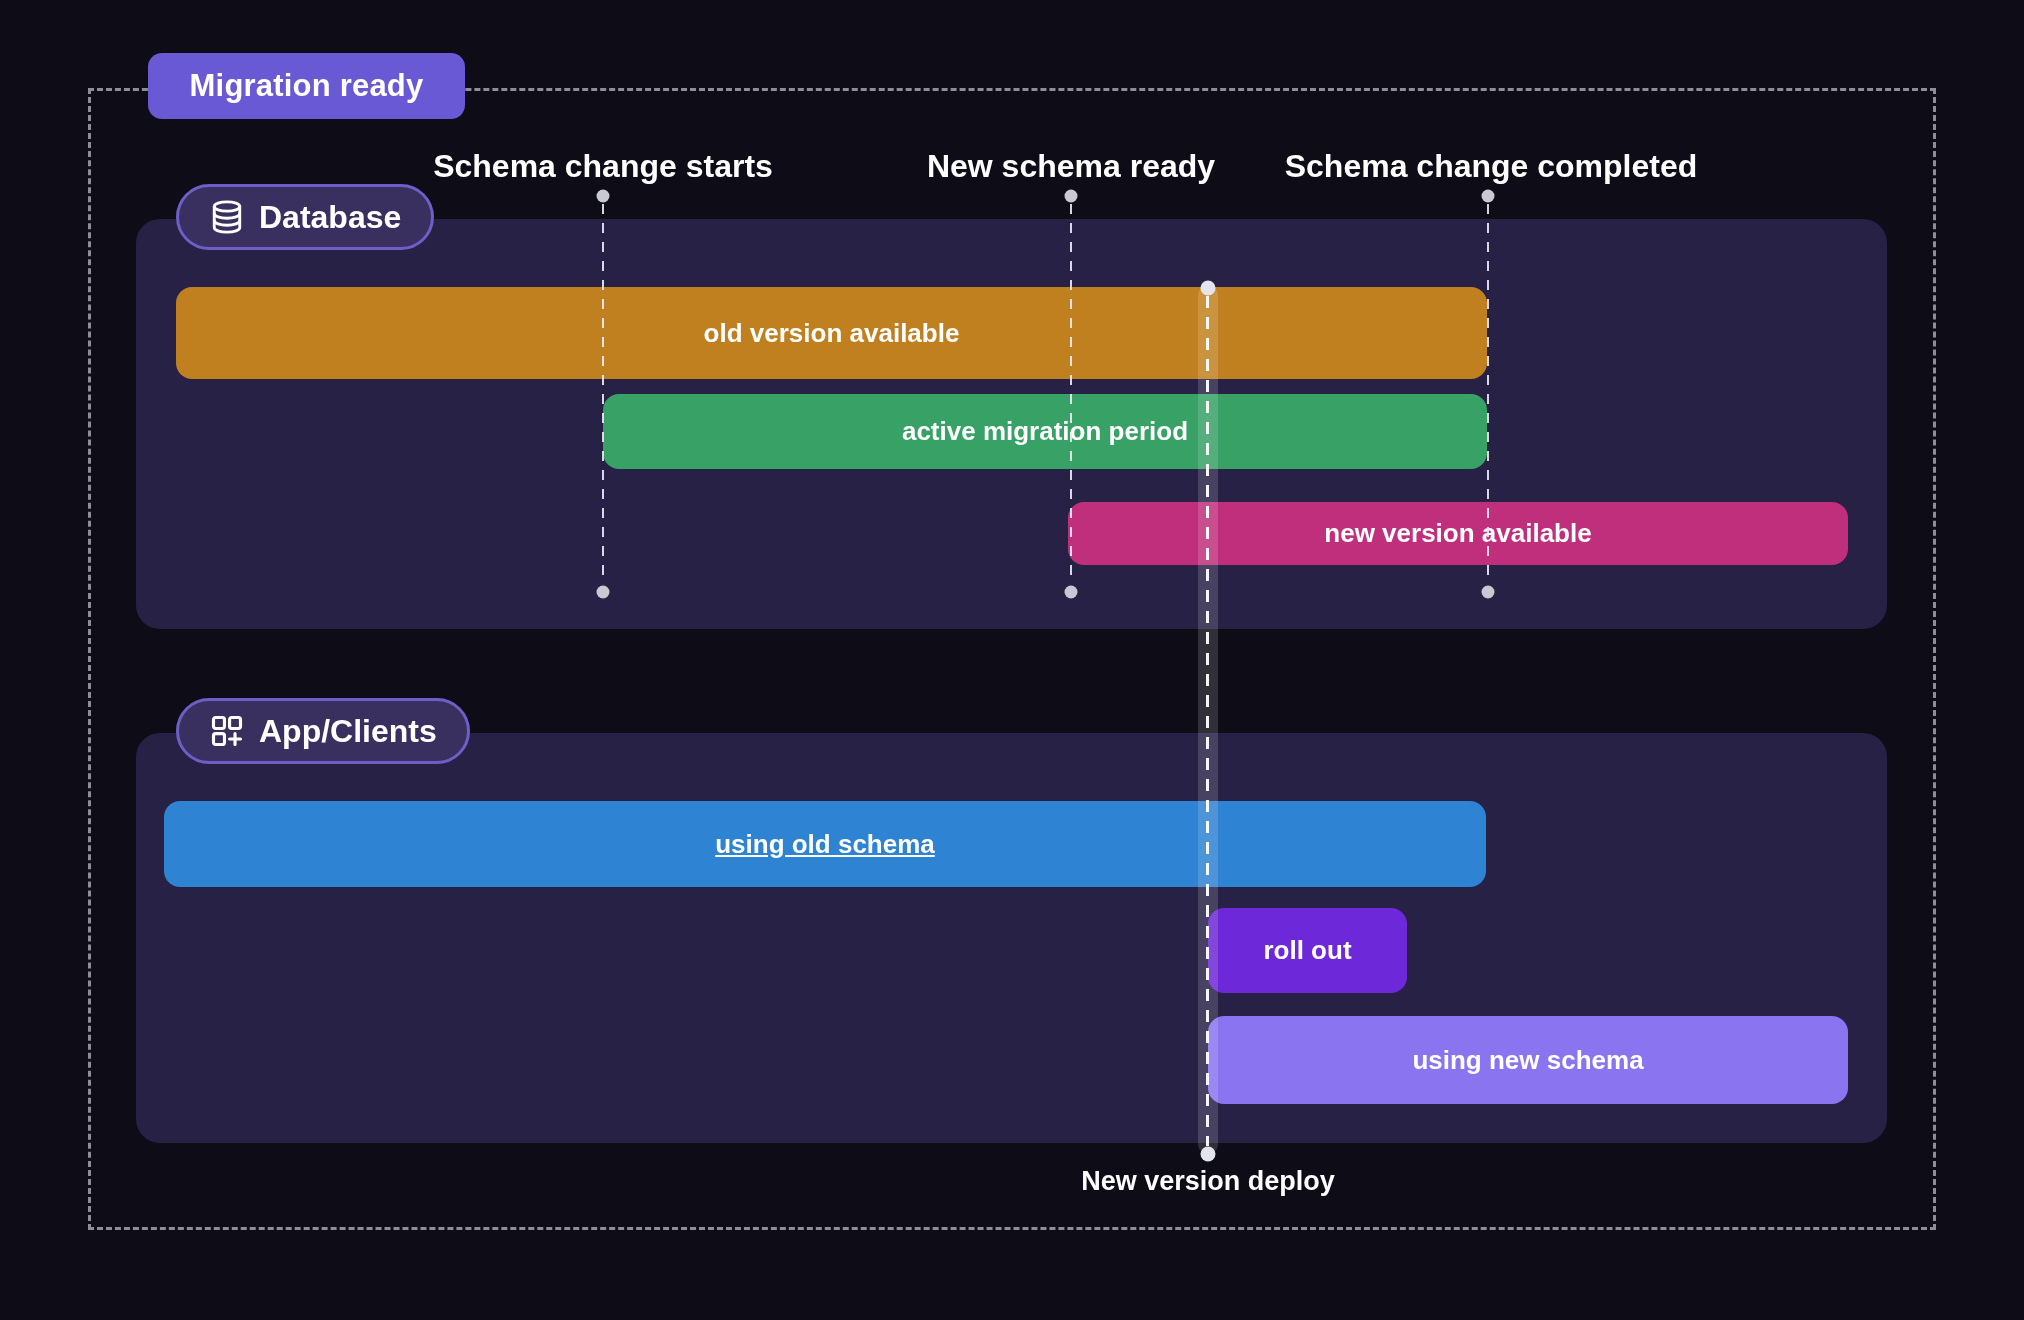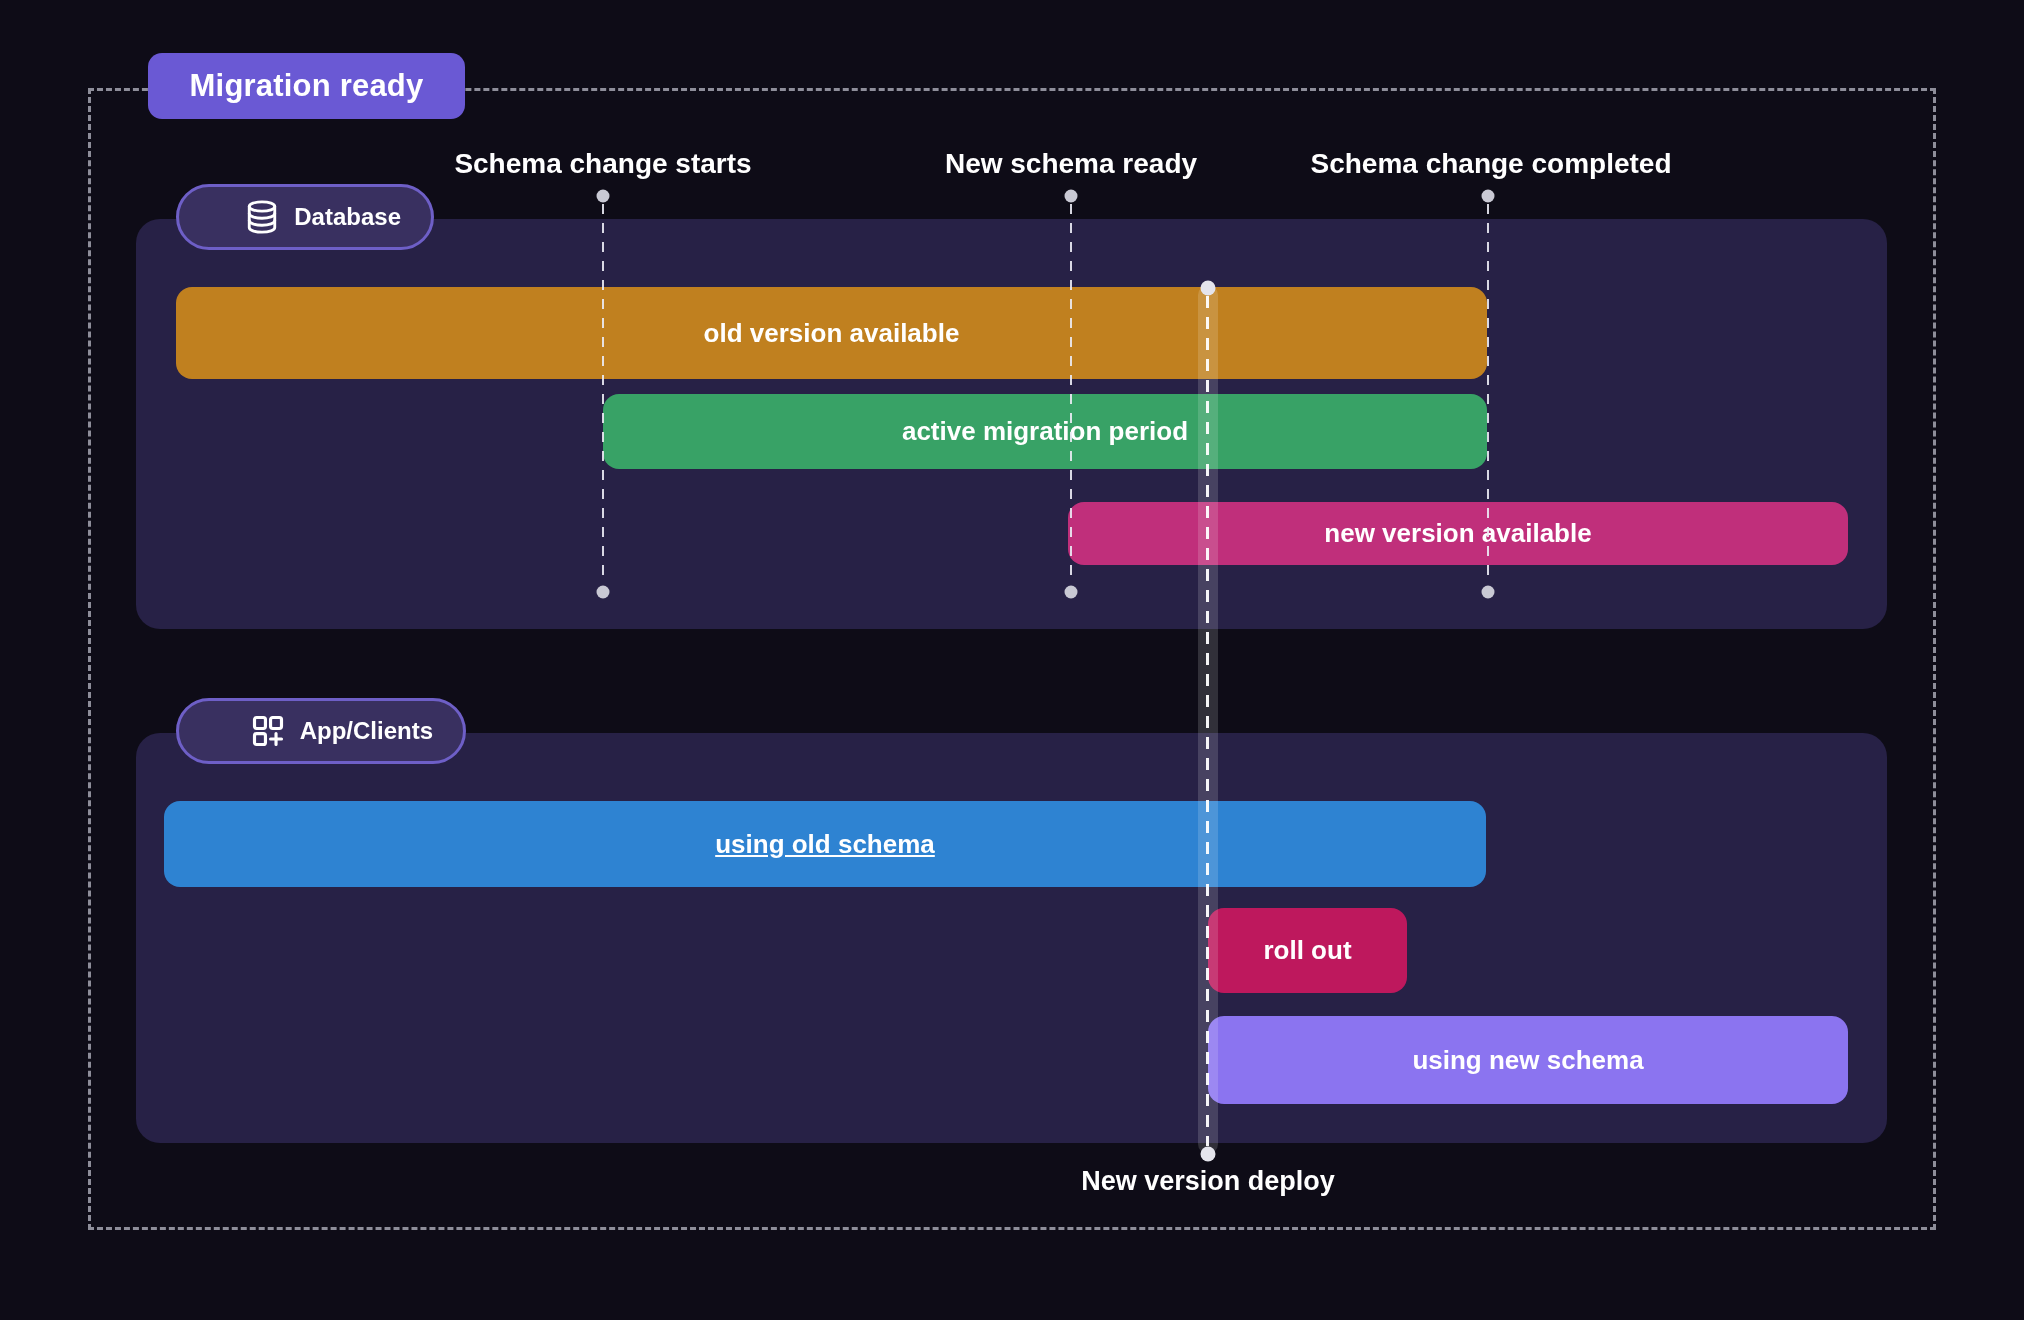--- a/index.html
+++ b/index.html
@@ -16,33 +16,33 @@
   }
   
   .title-badge{
     position:absolute;left:148px;top:53px;width:317px;height:66px;
     border-radius:14px;display:flex;align-items:center;justify-content:center;
     font-size:31px;font-weight:bold;z-index:6;letter-spacing:.2px;
   }
   
   .ms-label{
     position:absolute;top:150px;transform:translateX(-50%);
-    font-size:28px;font-weight:bold;white-space:nowrap;z-index:5;line-height:1;
+    font-size:32px;font-weight:bold;white-space:nowrap;z-index:5;line-height:1;
   }
   .ms-label.m1{left:603px;} .ms-label.m2{left:1071px;} .ms-label.m3{left:1491px;}
   
   .panel{
     position:absolute;left:136px;width:1751px;height:410px;border-radius:24px;z-index:1;
   }
   .panel.db{top:219px;} .panel.app{top:733px;}
   
   .lane-badge{
     position:absolute;height:66px;border-radius:34px;
     display:flex;align-items:center;gap:14px;padding:0 30px;
-    font-size:24px;font-weight:bold;z-index:6;box-sizing:border-box;justify-content:flex-end;
+    font-size:32px;font-weight:bold;z-index:6;box-sizing:border-box;justify-content:flex-end;
   }
   .lane-badge.db{left:176px;top:184px;min-width:258px;}
   .lane-badge.app{left:176px;top:698px;min-width:290px;}
   .lane-badge svg{display:block;}
   
   .bar{
     position:absolute;border-radius:16px;display:flex;align-items:center;justify-content:center;
     font-size:26px;font-weight:bold;z-index:2;white-space:nowrap;
   }
   .bar.b-old   {left:176px; top:287px; width:1311px;height:92px;}
@@ -90,21 +90,21 @@
   <div class="ms-label m3">Schema change completed</div>
 
   <div class="panel db" style="background: rgb(39, 33, 70);"></div>
   <div class="panel app" style="background: rgb(39, 33, 70);"></div>
 
   <div class="bar b-old" style="background: rgb(192, 128, 31);">old version available</div>
   <div class="bar b-mig" style="background: rgb(56, 162, 102);">active migration period</div>
   <div class="bar b-new" style="background: rgb(192, 47, 123);">new version available</div>
 
   <div class="bar b-uold" style="background: rgb(46, 131, 210);">using old schema</div>
-  <div class="bar b-roll" style="background: #be185d;">roll out</div>
+  <div class="bar b-roll" style="background: #6d28d9;">roll out</div>
   <div class="bar b-unew" style="background: rgb(139, 116, 240);">using new schema</div>
 
   <div class="ms-line m1"></div>
   <div class="ms-line m2"></div>
   <div class="ms-line m3"></div>
   <div class="dot" style="left:603px;top:196px"></div>
   <div class="dot" style="left:1071px;top:196px"></div>
   <div class="dot" style="left:1488px;top:196px"></div>
   <div class="dot" style="left:603px;top:592px"></div>
   <div class="dot" style="left:1071px;top:592px"></div>

